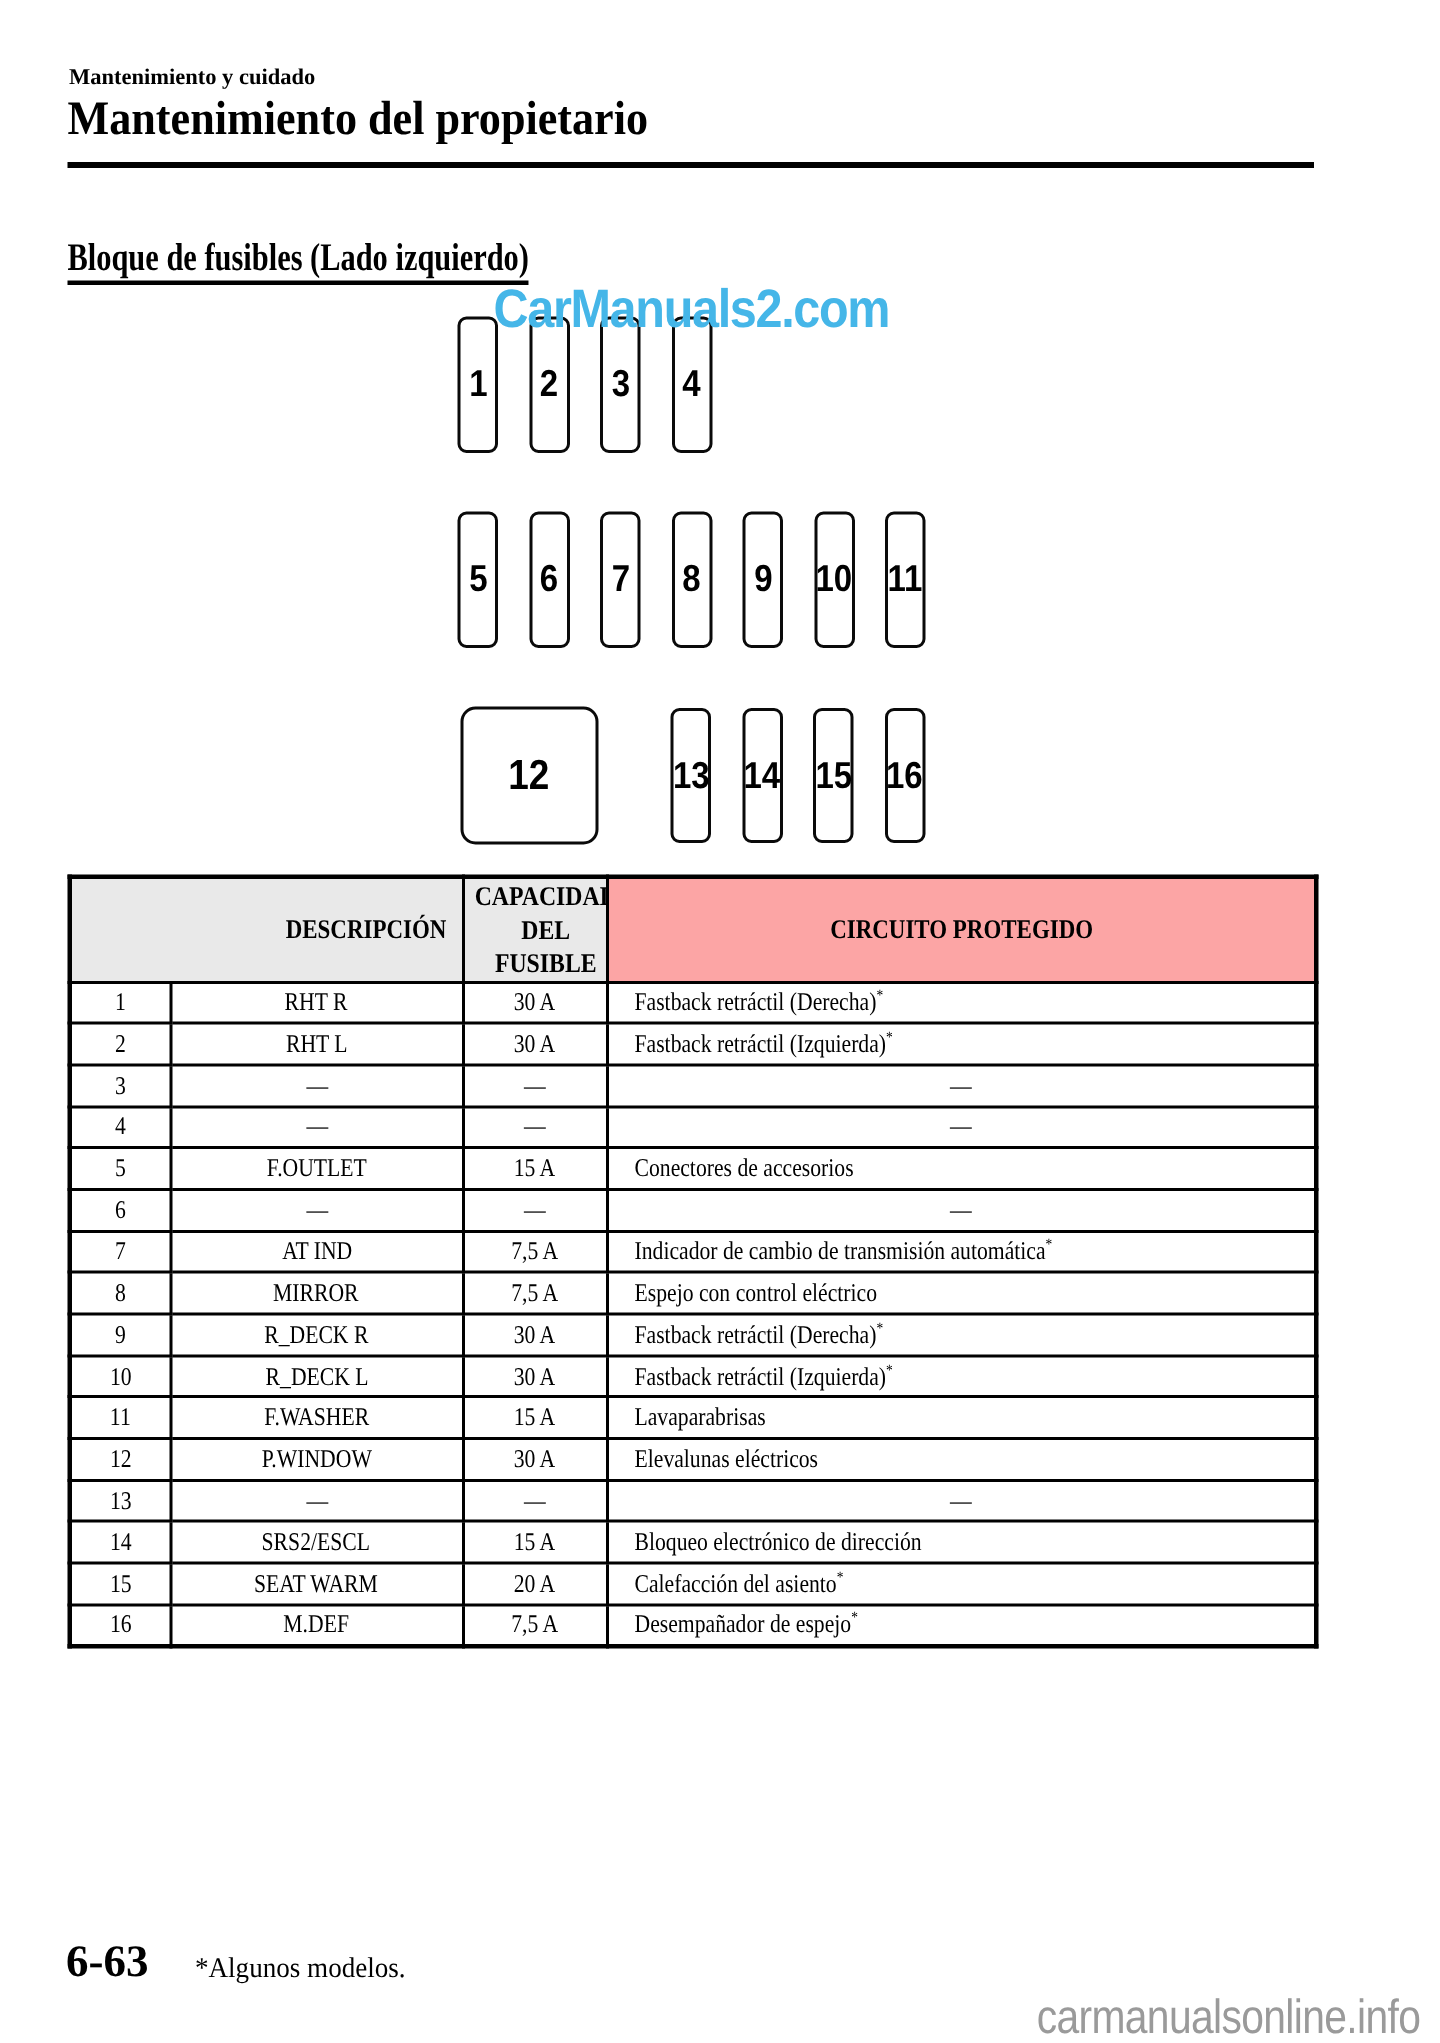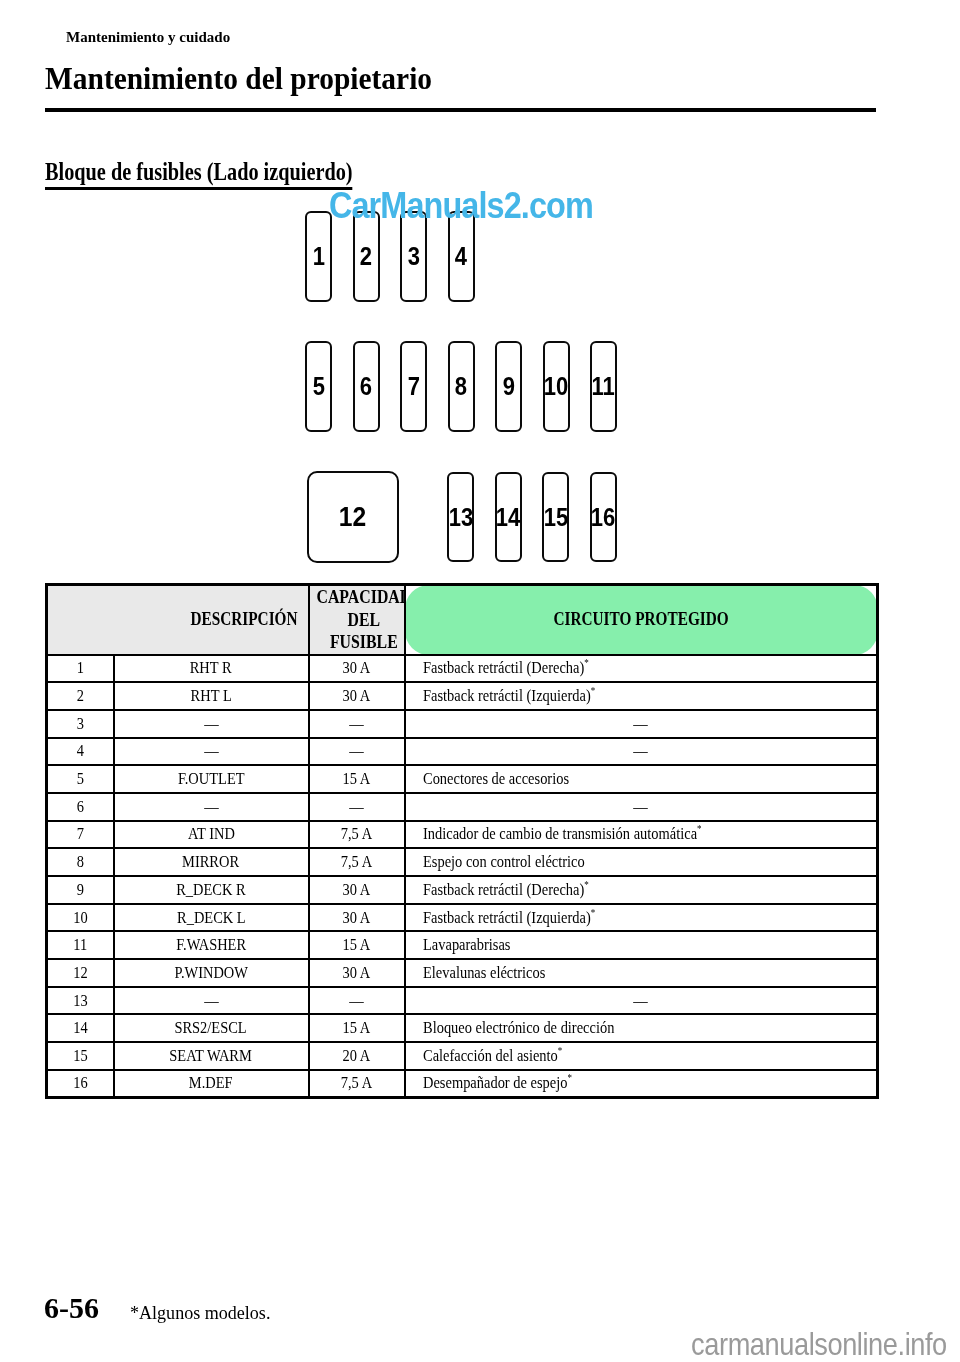--- a/index.html
+++ b/index.html
@@ -9,24 +9,23 @@
     width: 960px;
     height: 1362px;
     background: #ffffff;
     overflow: hidden;
     font-family: "Liberation Serif", serif;
     color: #000;
   }
 
   
   .breadcrumb {
-    position: absolute; left: 46px; top: 30px;
+    position: absolute; left: 46px; top: 45px;
     font-size: 15px; font-weight: bold; line-height: 1;
     white-space: nowrap;
-    margin-left: 20px;
   }
   .page-title {
     position: absolute; left: 45px; top: 62px;
     font-size: 32px; font-weight: bold; line-height: 1;
     transform: scaleX(0.92); transform-origin: left;
     white-space: nowrap;
   }
   .head-rule {
     position: absolute; left: 45px; top: 108px;
     width: 831px; height: 4px; background: #000;
@@ -202,21 +201,21 @@
         <col style="width:195px">
         <col style="width:96px">
         <col style="width:473px">
     </colgroup>
     <thead>
       <tr>
         <th colspan="2" style="background: rgb(233, 233, 233); text-align: right;"><span class="cond">DESCRIPCIÓN</span></th>
         <th class="cap-head" style="background: rgb(233, 233, 233);"><span class="cond">CAPACIDAD
 DEL
 FUSIBLE</span></th>
-        <th style="background: #86efac; border-radius: 24px;"><span class="cond">CIRCUITO PROTEGIDO</span></th>
+        <th style="background: #fca5a5;"><span class="cond">CIRCUITO PROTEGIDO</span></th>
       </tr>
     </thead>
     <tbody id="fuse-table-body">
         <tr>
           <td class="c-num"><span class="cond">1</span></td>
           <td class="c-desc"><span class="cond">RHT R</span></td>
           <td class="c-cap"><span class="cond">30 A</span></td>
           <td class="c-circ"><span class="cond">Fastback retráctil (Derecha)<sup>*</sup></span></td>
         </tr>
         <tr>
@@ -305,18 +304,18 @@
         </tr>
         <tr>
           <td class="c-num"><span class="cond">16</span></td>
           <td class="c-desc"><span class="cond">M.DEF</span></td>
           <td class="c-cap"><span class="cond">7,5 A</span></td>
           <td class="c-circ"><span class="cond">Desempañador de espejo<sup>*</sup></span></td>
         </tr>
       </tbody>
   </table>
 
-  <div class="page-number">6-56</div>
+  <div class="page-number">6-63</div>
   <div class="footnote">*Algunos modelos.</div>
 
   <div class="wm-bottom" style="color: rgb(154, 154, 154);">carmanualsonline.info</div>
 
 </div>
 
 </body></html>

